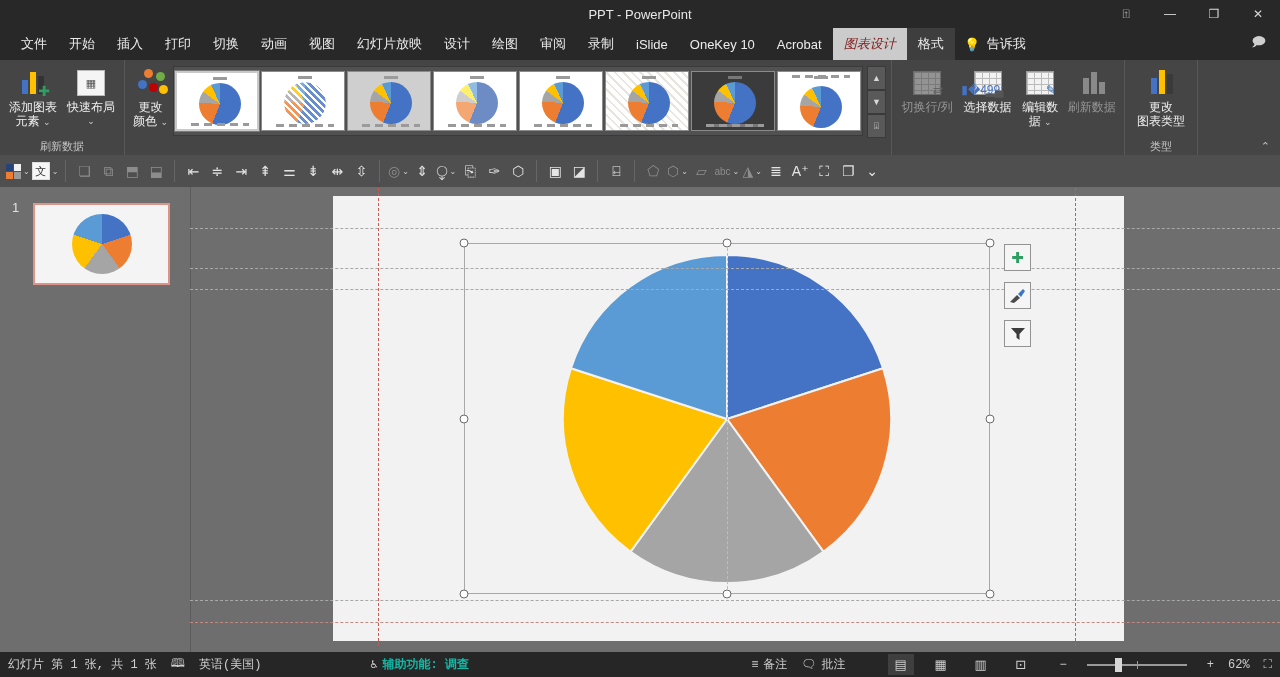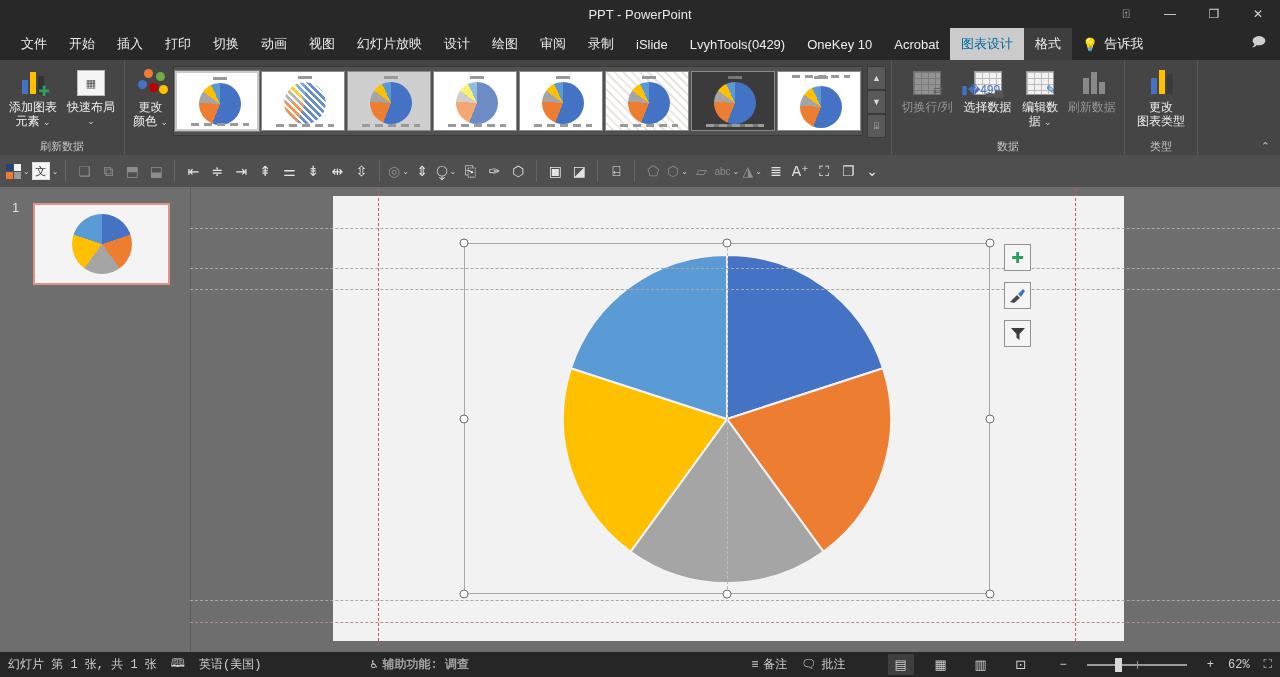--- a/index.html
+++ b/index.html
@@ -9,21 +9,21 @@
   
   .titlebar{position:absolute;left:0;top:0;width:1280px;height:28px;background:#282828;
             display:flex;align-items:center;justify-content:center;color:#e8e8e8;font-size:13px;}
   .wincontrols{position:absolute;right:0;top:0;height:28px;display:flex;}
   .winbtn{width:44px;height:28px;display:flex;align-items:center;justify-content:center;
           color:#d8d8d8;font-size:12px;}
   
   .menubar{position:absolute;left:0;top:28px;width:1280px;height:32px;background:#282828;
            display:flex;align-items:stretch;padding-left:10px;box-sizing:border-box;}
   .mtab{display:flex;align-items:center;padding:0 11px;color:#ececec;font-size:13px;white-space:nowrap;}
-  .mtab.sel{background:#cbcbcb;color:#0369a1;}
+  .mtab.sel{background:#cbcbcb;color:#7f1d1d;font-style:italic;}
   .mtab.ctx{background:#3e3e3e;}
   .tellme{display:flex;align-items:center;gap:6px;color:#ececec;font-size:13px;padding:0 10px;}
   .bulb{color:#f2c811;font-size:13px;}
   .menu-chat{position:absolute;right:14px;top:32px;color:#cfcfcf;font-size:13px;}
   
   .ribbon{position:absolute;left:0;top:60px;width:1280px;height:95px;background:#454545;
           display:flex;color:#efefef;}
   .rgroup{position:relative;display:flex;flex-direction:column;border-right:1px solid #585858;}
   .rgroup-content{flex:1;display:flex;align-items:flex-start;padding:3px 5px 15px 5px;gap:2px;}
   .rgroup-label{position:absolute;bottom:1px;left:0;width:100%;text-align:center;
@@ -94,21 +94,21 @@
            border:1px solid #a8a8a8;box-sizing:border-box;}
   .selmid{position:absolute;left:727px;top:243px;height:351px;width:0;border-left:1px dashed #bdbdbd;}
   .hd{position:absolute;width:9px;height:9px;border-radius:50%;background:#fdfdfd;
       border:1.5px solid #6a6a6a;box-sizing:border-box;transform:translate(-50%,-50%);}
   .chartbtn{position:absolute;left:1004px;width:27px;height:27px;background:#f5f5f5;
             border:1px solid #939393;box-sizing:border-box;display:flex;align-items:center;justify-content:center;}
   
   .statusbar{position:absolute;left:0;top:652px;width:1280px;height:25px;background:#262626;
              display:flex;align-items:center;color:#cfcfcf;font-size:12px;padding:0 8px;box-sizing:border-box;gap:14px;}
   .sb-item{display:flex;align-items:center;gap:5px;white-space:nowrap;font-family:Liberation Mono, monospace;}
-  .sb-strong{font-weight:bold;color:#a3a3a3;}
+  .sb-strong{font-weight:bold;color:#14b8a6;}
   .spacer{flex:1;}
   .viewbtn{width:26px;height:21px;display:flex;align-items:center;justify-content:center;font-size:13px;}
   .viewbtn.active{background:#3f3f3f;}
   .zoomline{position:relative;width:100px;height:2px;background:#9a9a9a;margin:0 6px;}
   .zoomline .tick{position:absolute;left:50%;top:-3px;width:1px;height:8px;background:#9a9a9a;}
   .zoomline .knob{position:absolute;left:28px;top:-6px;width:7px;height:14px;background:#d8d8d8;}
 </style>
 </head>
 <body>
 
@@ -132,21 +132,20 @@
         <span class="mtab">打印</span>
         <span class="mtab">切换</span>
         <span class="mtab">动画</span>
         <span class="mtab">视图</span>
         <span class="mtab">幻灯片放映</span>
         <span class="mtab">设计</span>
         <span class="mtab">绘图</span>
         <span class="mtab">审阅</span>
         <span class="mtab">录制</span>
         <span class="mtab">iSlide</span>
-        <span class="mtab">LvyhTools(0429)</span>
         <span class="mtab">OneKey 10</span>
         <span class="mtab">Acrobat</span>
         <span class="mtab sel">图表设计</span>
         <span class="mtab ctx">格式</span>
       </div>
     <div class="tellme">
       <span class="bulb">💡</span>
       <span>告诉我</span>
     </div>
   </div>
@@ -275,21 +274,20 @@
           <span class="icn">
               <span class="bars" style="opacity:.45">
                 <i style="left:4px;height:16px;background:#ddd"></i>
                 <i style="left:12px;height:22px;background:#ddd"></i>
                 <i style="left:20px;height:12px;background:#ddd"></i>
               </span>
             </span>
           <span>刷新数据</span>
         </div>
       </div>
-      <div class="rgroup-label">数据</div>
     </div>
 
     <div class="rgroup" style="width:72px">
       <div class="rgroup-content" style="justify-content:center">
         <div class="bigbtn" style="width:64px">
           <span class="icn">
             <span class="bars">
                 <i style="left:3px;height:16px;background:#4472C4"></i>
                 <i style="left:11px;height:24px;background:#FFC000"></i>
                 <i style="left:19px;height:20px;background:#3a3a3a"></i>

